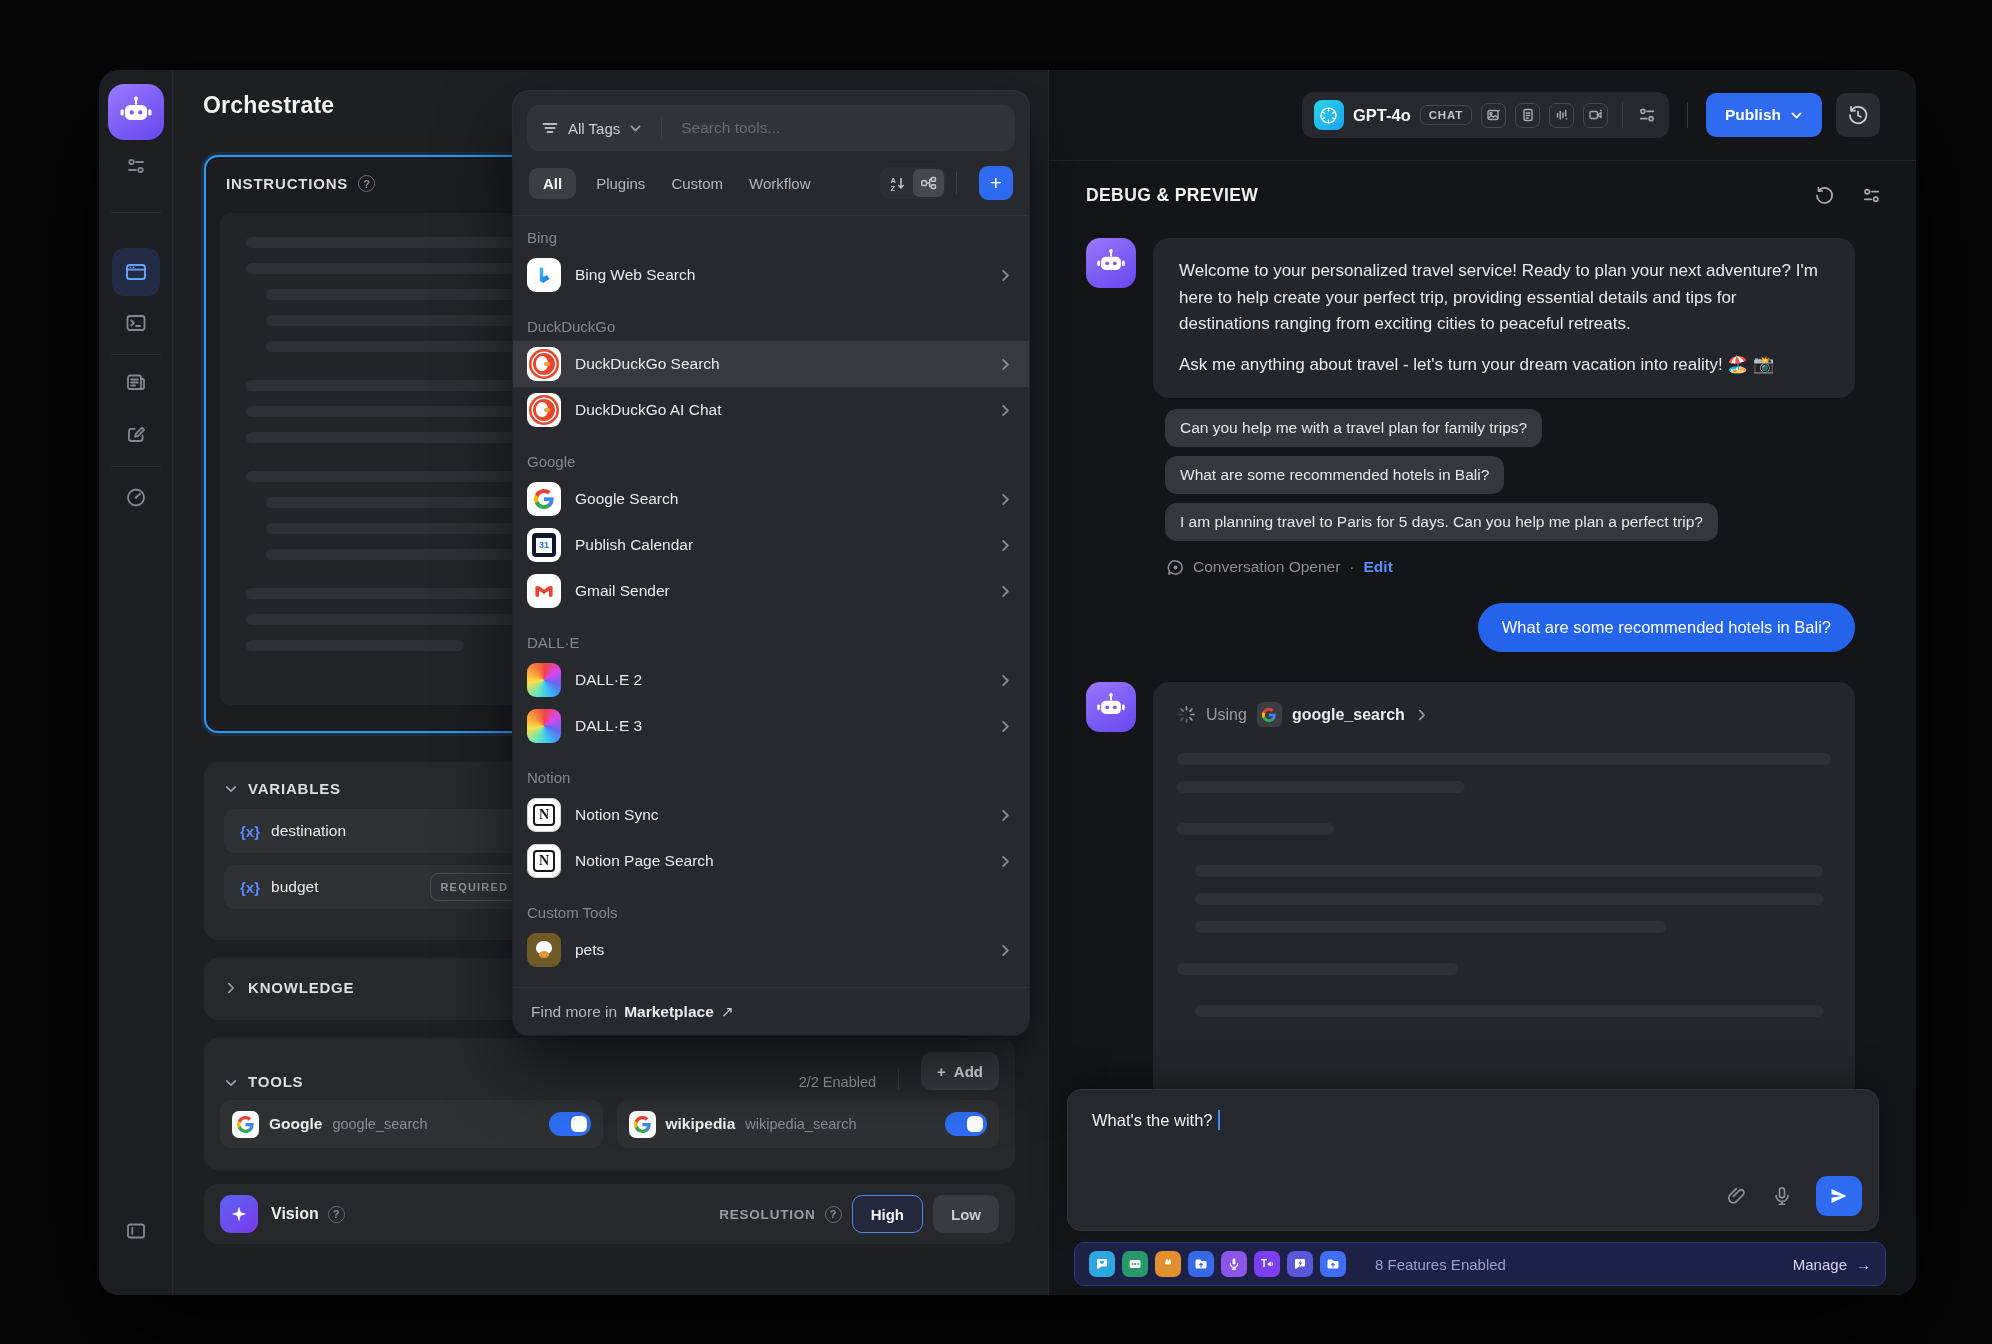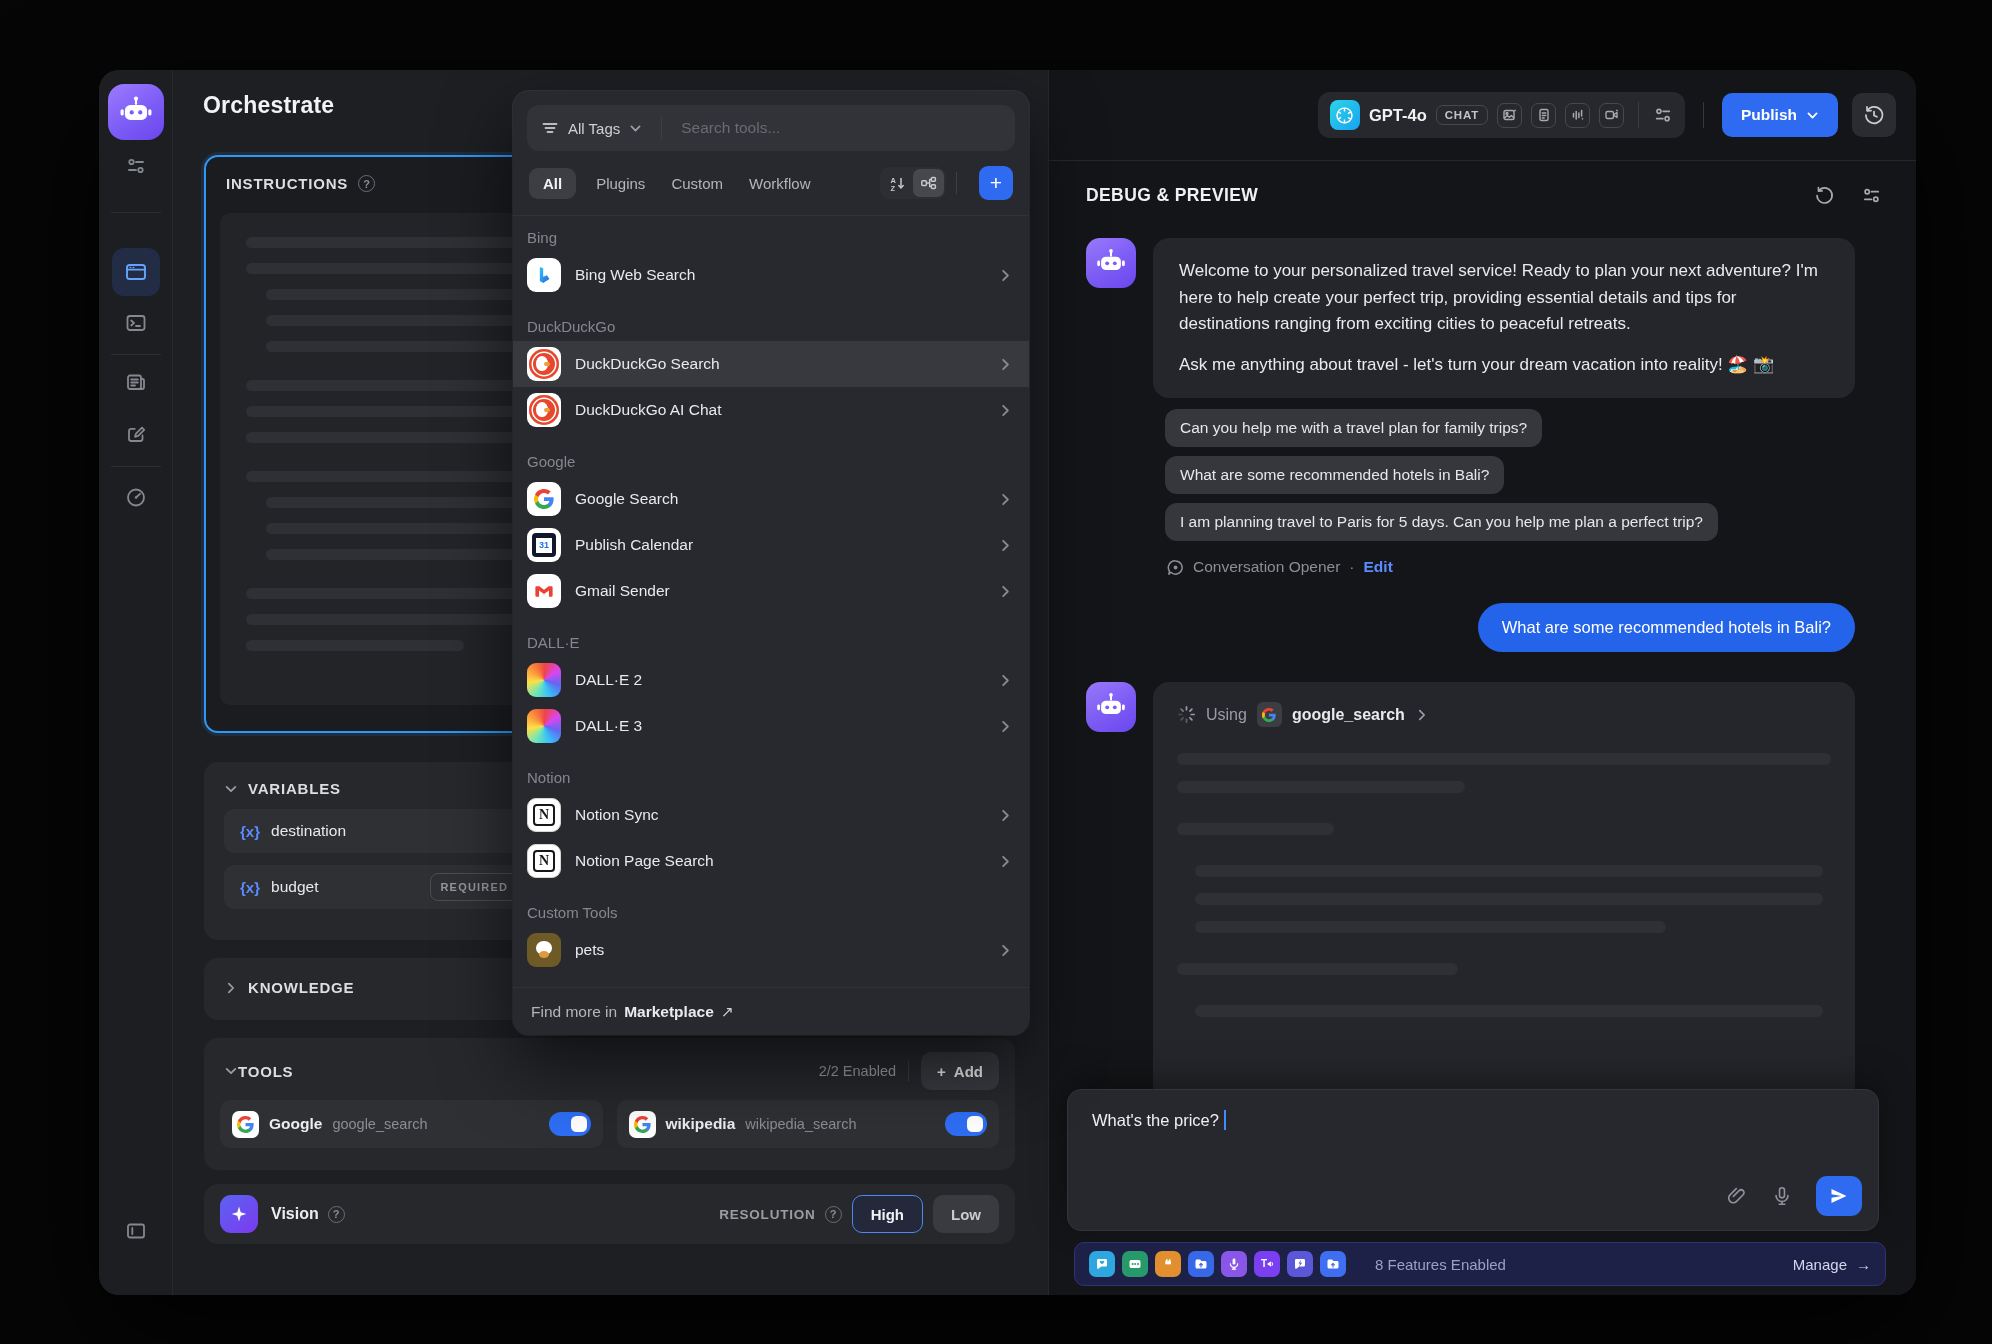--- a/index.html
+++ b/index.html
@@ -33,21 +33,21 @@
   .sk.gap{margin-top:28px}
   .vars{top:692px;height:178px}
   .vrow{display:flex;align-items:center;margin:12px 20px 0 20px;height:44px;background:#2e3034;
     border-radius:10px;padding:0 16px;font-size:15.5px;color:#e8e9eb}
   .tok{color:#5b8cff;font-weight:700;margin-right:11px;font-size:15px}
   .req{margin-left:112px;border:1.4px solid #4b4d53;border-radius:8px;color:#95989e;font-size:11px;
     font-weight:700;letter-spacing:1.2px;padding:7px 9px}
   .knw{top:888px;height:62px}
   .knw .card-h{padding-top:21px}
   .tools{top:968px;height:132px}
-  .tools-head{display:flex;align-items:center;padding:14px 16px 0 20px}
+  .tools-head{display:flex;align-items:flex-end;gap:10px;padding:14px 16px 0 20px}
   .t-title{font-size:15px;font-weight:700;color:#dcdee2;letter-spacing:.8px}
   .t-count{margin-left:auto;color:#9a9da3;font-size:14.5px}
   .t-sep{width:1px;height:22px;background:#3a3c41;margin:0 12px}
   .addbtn{display:flex;align-items:center;gap:8px;background:#393b41;border-radius:10px;height:38px;
     padding:0 16px;color:#f0f1f3;font-size:15px;font-weight:600;cursor:pointer}
   .trows{display:flex;gap:14px;margin:10px 16px 0 16px}
   .trow{flex:1;display:flex;align-items:center;gap:10px;height:48px;background:#2e3034;border-radius:10px;padding:0 12px}
   .gtile{width:27px;height:27px;border-radius:7px;background:#fff;display:grid;place-items:center;flex:0 0 auto}
   .tname{color:#eceded;font-size:15.5px;font-weight:700}
   .tslug{color:#8a8d93;font-size:14.5px}
@@ -98,21 +98,21 @@
   .ntile{background:#fff;border:1px solid #d9d6cf}
   .npage{width:22px;height:22px;border:2px solid #17171a;border-radius:4px;display:grid;place-items:center;
     font-family:"Liberation Serif",serif;font-weight:700;font-size:14px;color:#17171a;background:#fff}
   .pets{width:34px;height:34px;border-radius:9px;background:#6e5a26;position:relative;overflow:hidden}
   .pets b{position:absolute;left:9px;top:8px;width:16px;height:14px;background:#fff;border-radius:48%}
   .pets i{position:absolute;left:12px;top:18px;width:10px;height:7px;background:#e09a3e;border-radius:50%}
   .cal{width:24px;height:24px;background:#0f172a;border-radius:4px;display:grid;place-items:center}
   .cal b{width:16px;height:15px;background:#fff;display:grid;place-items:center;font-size:9px;font-weight:700;color:#1a73e8;font-style:normal}
   
   .dg{position:absolute;left:949px;top:0;bottom:0;right:0;background:#141518;border-left:1px solid #26282c}
-  .dg-top{height:91px;border-bottom:1px solid #26282c;display:flex;align-items:center;justify-content:flex-end;padding-right:20px}
+  .dg-top{height:91px;border-bottom:1px solid #26282c;display:flex;align-items:center;justify-content:flex-end;padding-right:36px}
   .chip{display:flex;align-items:center;height:46px;background:#26282d;border-radius:12px;padding:0 12px;gap:9px}
   .ai-tile{width:30px;height:30px;border-radius:8px;background:linear-gradient(135deg,#2bd4e8,#17a3f1);display:grid;place-items:center}
   .model{color:#f0f1f3;font-size:16.5px;font-weight:600}
   .modebadge{border:1.5px solid #46484e;border-radius:7px;color:#c2c4c9;font-size:11.5px;font-weight:700;
     letter-spacing:.8px;padding:3px 8px}
   .mbadge{width:25px;height:25px;border:1.5px solid #46484e;border-radius:7px;display:grid;place-items:center;color:#a6a9ae}
   .chipdiv{width:1px;height:26px;background:#3a3c41;margin:0 5px}
   .hdrdiv{width:1px;height:26px;background:#36383d;margin:0 18px}
   .publish{display:flex;align-items:center;gap:9px;height:44px;background:#2e6bf0;border-radius:10px;
     padding:0 19px;color:#fff;font-size:15.5px;font-weight:600;cursor:pointer}
@@ -716,21 +716,21 @@
             <i class="sk2 ind" style="width:72%"></i>
             <i class="sk2 gap" style="width:43%"></i>
             <i class="sk2 gap ind" style="width:96%"></i>
           </div>
         </div>
       </div>
     </div>
 
     <div class="chatin">
       <div class="intext">
-        <span>What's the price?</span><span class="cursor"></span>
+        <span>What's the with?</span><span class="cursor"></span>
       </div>
       <div class="in-actions">
         <svg width="22" height="22" viewBox="0 0 24 24" fill="none" stroke="currentColor" stroke-width="1.8" stroke-linecap="round" stroke-linejoin="round">
           <path d="M8 12.5l6.3-6.3a3.1 3.1 0 0 1 4.4 4.4l-7.2 7.2a5 5 0 0 1-7.1-7.1l6.8-6.8"></path>
         </svg>
         <svg width="22" height="22" viewBox="0 0 24 24" fill="none" stroke="currentColor" stroke-width="1.8" stroke-linecap="round">
           <rect x="9.3" y="3" width="5.4" height="11" rx="2.7"></rect>
             <path d="M5.5 11.5a6.5 6.5 0 0 0 13 0"></path>
             <line x1="12" y1="18" x2="12" y2="21"></line>
             <line x1="9" y1="21" x2="15" y2="21"></line>

